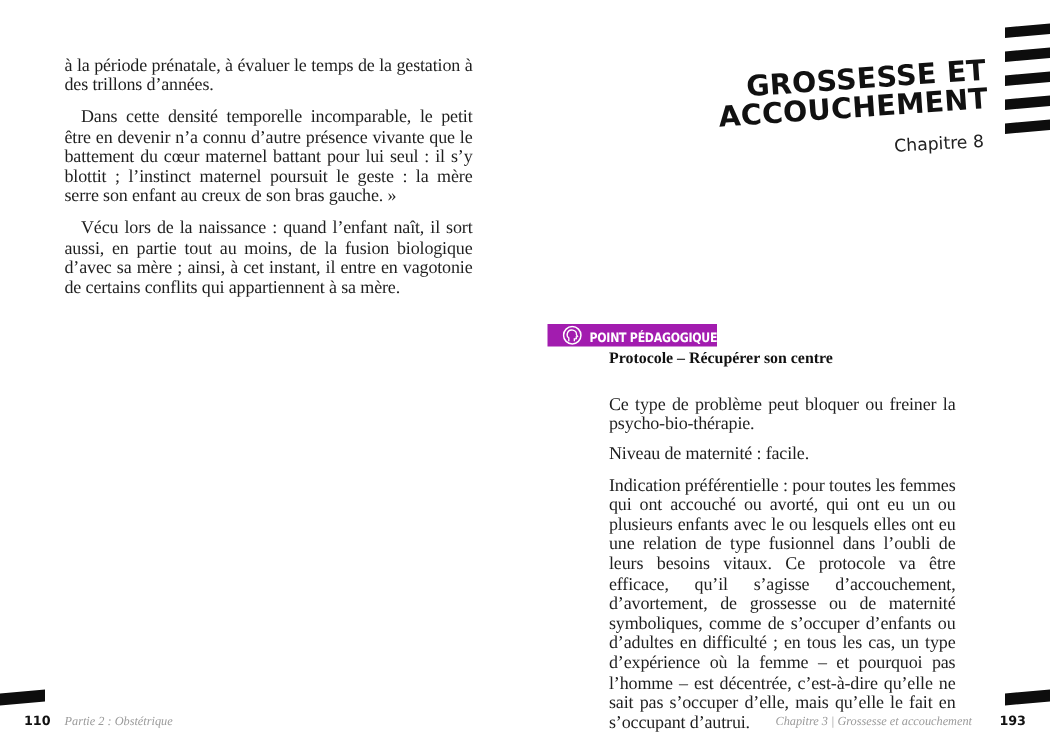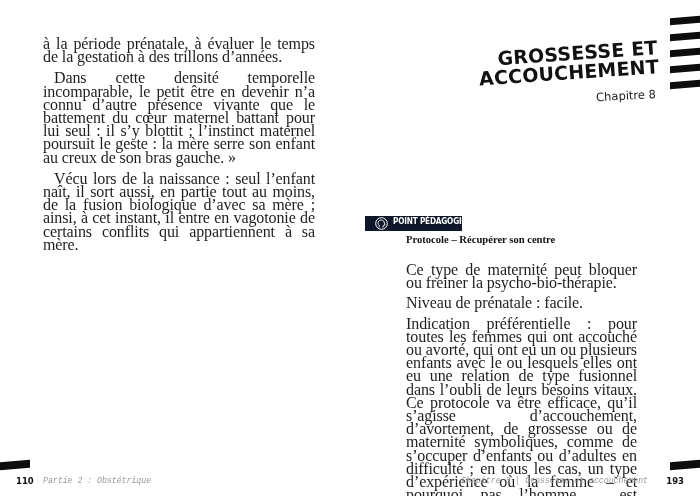--- a/index.html
+++ b/index.html
@@ -19,21 +19,21 @@
       position: absolute;
       top: 0;
       height: 496px;
       width: 350px;
     }
     .page-left { left: 0; }
     .page-right { left: 350px; }
 
     .body-text {
       font-family: "Liberation Serif", "DejaVu Serif", serif;
-      font-size: 16px;
+      font-size: 12px;
       line-height: 13.2px;
       color: #1e1e1e;
       text-align: justify;
       margin: 0;
       letter-spacing: -0.1px;
     }
     .left-col {
       position: absolute;
       left: 43px;
       top: 37px;
@@ -80,25 +80,25 @@
       background: #0d0d0d;
       margin-bottom: 9px;
       transform: skewY(-5deg);
     }
 
     
     .ped-banner {
       position: absolute;
       left: 15px;
       top: 216px;
-      width: 97px;
+      width: 113px;
       height: 15px;
-      background: #0f172a;
+      background: #a21caf;
       display: flex;
-      align-items: flex-start;
+      align-items: flex-end;
     }
     .ped-icon {
       width: 15px;
       height: 15px;
       margin-left: 10px;
       margin-right: 5px;
       display: flex;
       align-items: center;
       justify-content: center;
     }
@@ -152,37 +152,37 @@
       font-family: "DejaVu Sans", "Liberation Sans", sans-serif;
       font-weight: bold;
       font-size: 8.5px;
       color: #111;
     }
     .folio-left { left: 16px; text-align: right; }
     .folio-right { right: 16px; }
     .running-head {
       position: absolute;
       top: 476px;
-      font-family: Liberation Mono, monospace;
+      font-family: Liberation Serif, serif;
       font-style: italic;
       font-size: 8.2px;
       color: #9a9a9a;
       white-space: nowrap;
     }
     .running-left { left: 43px; }
     .running-right { right: 52px; }
   </style>
 </head>
 <body>
 
 <div class="page page-left">
   <div class="left-col">
     <p class="body-text">à la période prénatale, à évaluer le temps de la gestation à des trillons d’années.</p>
     <p class="body-text indent">Dans cette densité temporelle incomparable, le petit être en devenir n’a connu d’autre présence vivante que le battement du cœur maternel battant pour lui seul : il s’y blottit ; l’instinct maternel poursuit le geste : la mère serre son enfant au creux de son bras gauche. »</p>
-    <p class="body-text indent">Vécu lors de la naissance : seul l’enfant naît, il sort aussi, en partie tout au moins, de la fusion biologique d’avec sa mère ; ainsi, à cet instant, il entre en vagotonie de certains conflits qui appartiennent à sa mère.</p>
+    <p class="body-text indent">Vécu lors de la naissance : quand l’enfant naît, il sort aussi, en partie tout au moins, de la fusion biologique d’avec sa mère ; ainsi, à cet instant, il entre en vagotonie de certains conflits qui appartiennent à sa mère.</p>
   </div>
 
   <div class="foot-bar-left"></div>
   <div class="folio folio-left">110</div>
   <div class="running-head running-left">Partie 2 : Obstétrique</div>
 </div>
 
 <div class="page page-right">
   <div class="chapter-title">
     <span class="line">GROSSESSE ET</span>
@@ -203,22 +203,22 @@
       <svg width="13" height="13" viewBox="0 0 13 13">
         <circle cx="6.5" cy="6.5" r="5.8" fill="none" stroke="#ffffff" stroke-width="1"></circle>
         <path d="M4.2 10.5 L4.2 8.3 C3.2 7.6 2.9 6.4 3.2 5.3 C3.7 3.6 5.3 2.8 6.9 3.1 C8.4 3.4 9.4 4.6 9.3 6.1 L10 7.4 L9.2 7.6 L9.2 8.8 L7.9 8.9 L7.9 10.5" fill="none" stroke="#ffffff" stroke-width="0.9"></path>
       </svg>
     </span>
     <span class="ped-label">POINT PÉDAGOGIQUE</span>
   </div>
 
   <div class="ped-content">
     <p class="ped-title">Protocole – Récupérer son centre</p>
-    <p class="body-text">Ce type de maternité peut bloquer ou freiner la psycho-bio-thérapie.</p>
-    <p class="body-text">Niveau de prénatale : facile.</p>
+    <p class="body-text">Ce type de problème peut bloquer ou freiner la psycho-bio-thérapie.</p>
+    <p class="body-text">Niveau de maternité : facile.</p>
     <p class="body-text">Indication préférentielle : pour toutes les femmes qui ont accouché ou avorté, qui ont eu un ou plusieurs enfants avec le ou lesquels elles ont eu une relation de type fusionnel dans l’oubli de leurs besoins vitaux. Ce protocole va être efficace, qu’il s’agisse d’accouchement, d’avortement, de grossesse ou de maternité symboliques, comme de s’occuper d’enfants ou d’adultes en difficulté ; en tous les cas, un type d’expérience où la femme – et pourquoi pas l’homme – est décentrée, c’est-à-dire qu’elle ne sait pas s’occuper d’elle, mais qu’elle le fait en s’occupant d’autrui.</p>
     <p class="body-text">Contre-indication : aucune.</p>
     <p class="body-text">Conditions de réalisation : toujours à deux.</p>
   </div>
 
   <div class="running-head running-right">Chapitre 3 | Grossesse et accouchement</div>
   <div class="folio folio-right">193</div>
   <div class="foot-bar-right"></div>
 </div>
 

